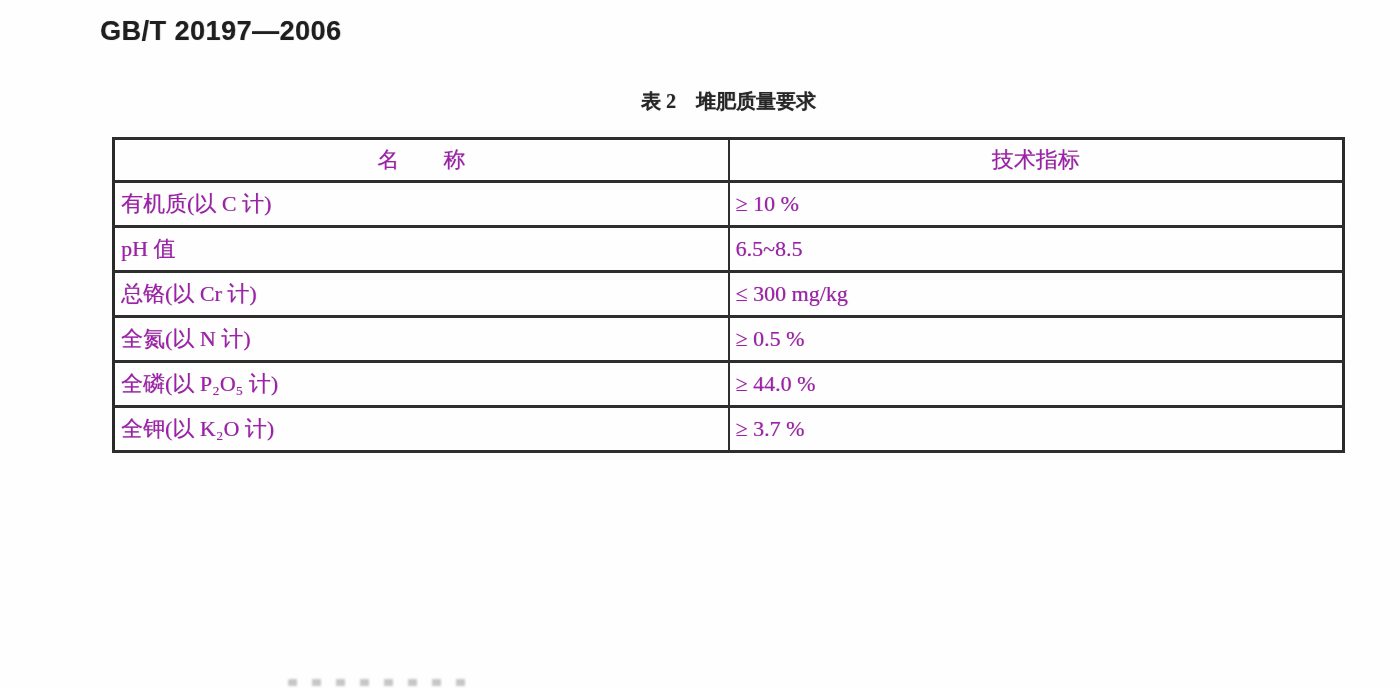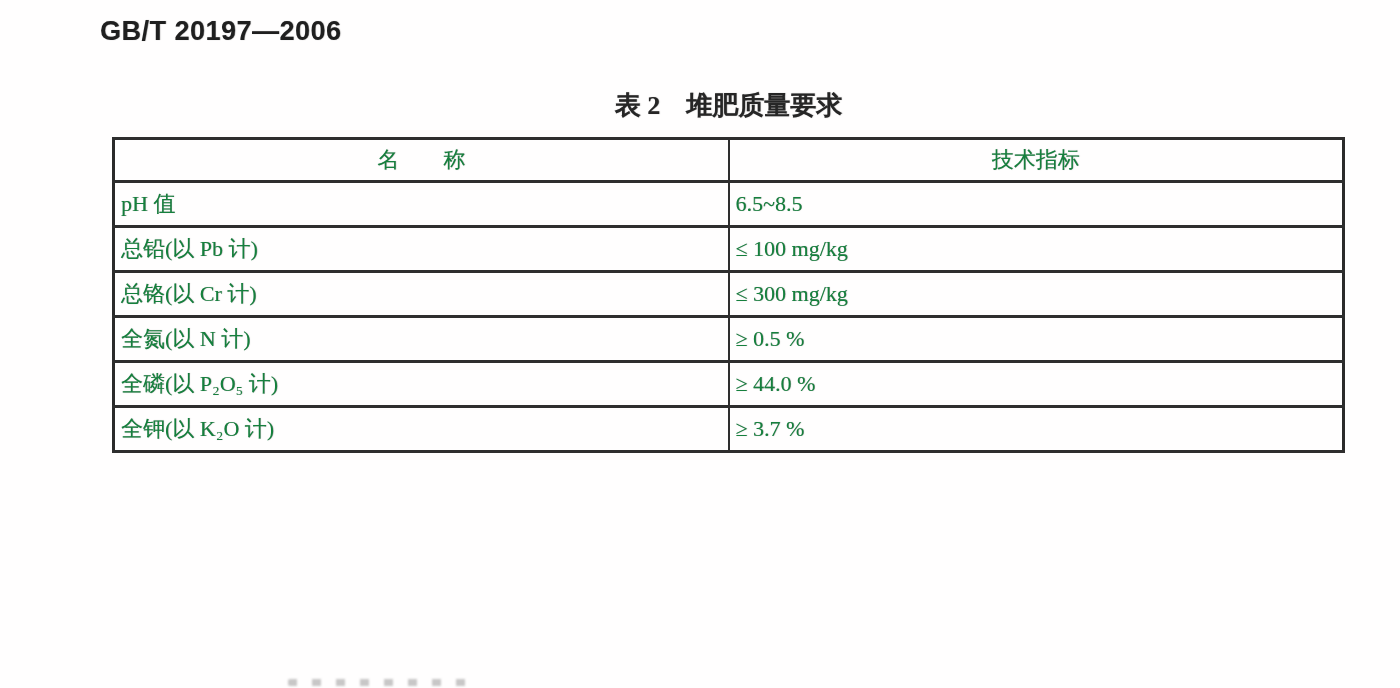--- a/index.html
+++ b/index.html
@@ -29,21 +29,21 @@
     color: #1f1f1f;
     text-shadow: 0.4px 0.4px 0.8px rgba(50,50,50,0.55);
   }
   .table-title {
     position: absolute;
     left: 112px;
     top: 88px;
     width: 1233px;
     text-align: center;
     font-weight: bold;
-    font-size: 26px;
+    font-size: 20px;
     color: #262626;
     text-shadow: 0.4px 0.4px 0.8px rgba(50,50,50,0.5);
   }
   table.spec-table {
     position: absolute;
     left: 112px;
     top: 137px;
     width: 1233px;
     border-collapse: collapse;
     table-layout: fixed;
@@ -51,21 +51,21 @@
   }
   .spec-table th,
   .spec-table td {
     border: 2px solid #2e2e2e;
     border-top-width: 3px;
     border-bottom-width: 3px;
     height: 42px;
     vertical-align: middle;
     font-size: 22px;
     font-weight: normal;
-    color: #15803d;
+    color: #a21caf;
     text-shadow: 0.4px 0.4px 0.7px rgba(70,70,70,0.5);
     padding: 0 6px;
     overflow: hidden;
     white-space: nowrap;
   }
   .spec-table th {
     height: 40px;
     font-size: 22px;
   }
   .spec-table col.col-name  { width: 50%; }
@@ -98,26 +98,26 @@
       <col class="col-value">
     </colgroup>
     <thead>
       <tr>
         <th>名　　称</th>
         <th>技术指标</th>
       </tr>
     </thead>
     <tbody id="table-body">
         <tr>
+          <td>有机质(以 C 计)</td>
+          <td>≥ 10 %</td>
+        </tr>
+        <tr>
           <td>pH 值</td>
           <td>6.5~8.5</td>
-        </tr>
-        <tr>
-          <td>总铅(以 Pb 计)</td>
-          <td>≤ 100 mg/kg</td>
         </tr>
         <tr>
           <td>总铬(以 Cr 计)</td>
           <td>≤ 300 mg/kg</td>
         </tr>
         <tr>
           <td>全氮(以 N 计)</td>
           <td>≥ 0.5 %</td>
         </tr>
         <tr>

